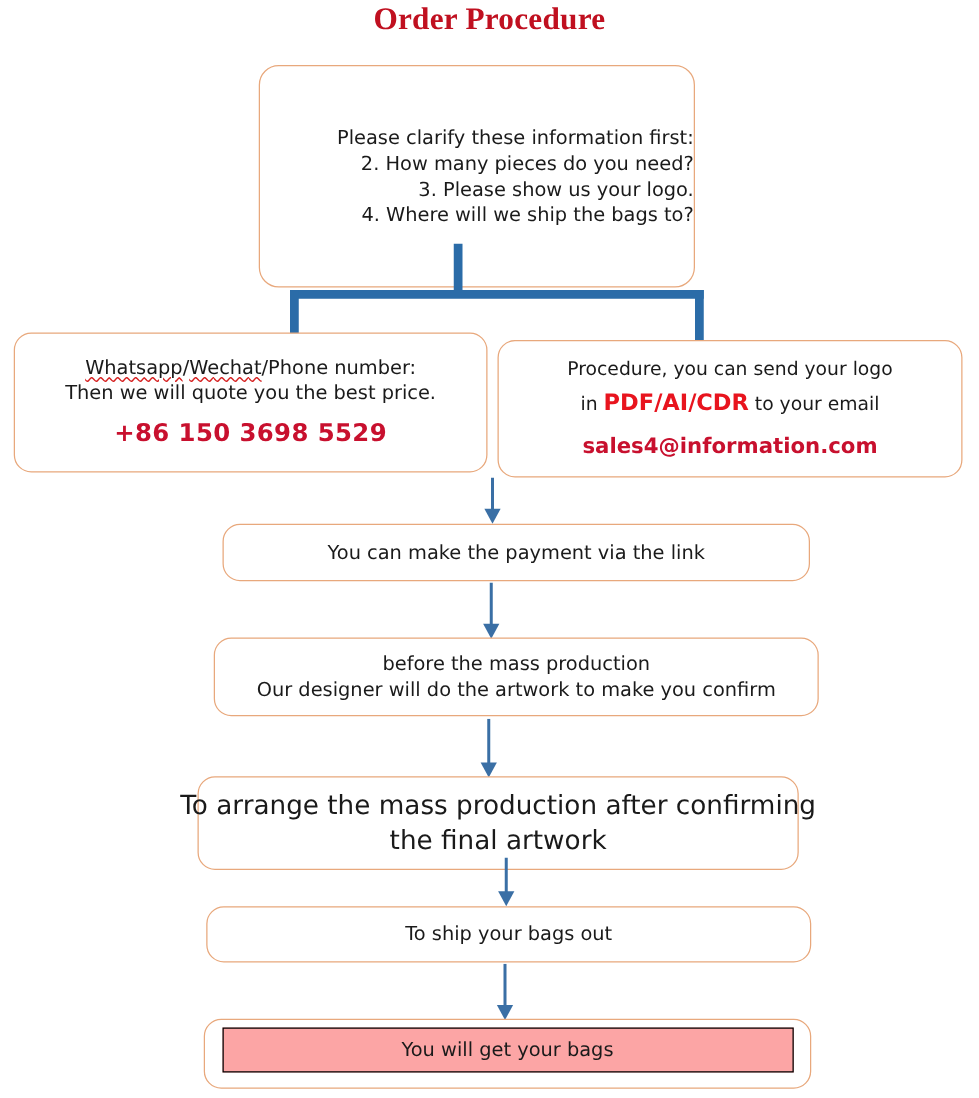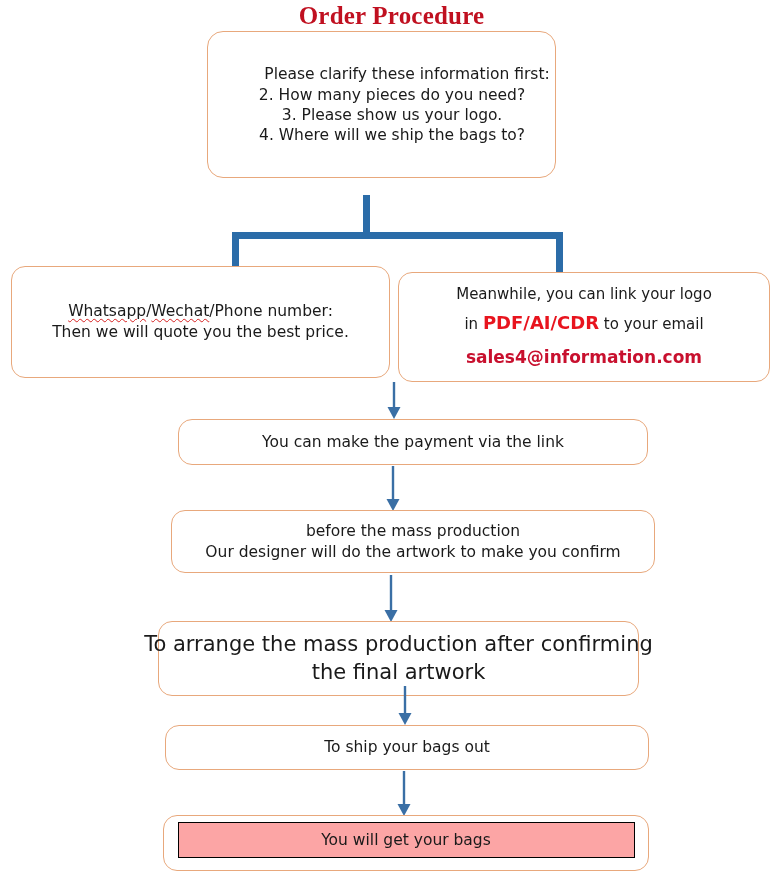--- a/index.html
+++ b/index.html
@@ -46,25 +46,25 @@
   }
   .node .ln {
     display: block;
     line-height: 1.30;
     white-space: nowrap;
   }
 
   
   #node-clarify {
     left: 207px;
-    top: 31px;
+    top: 52px;
     width: 349px;
-    height: 147px;
+    height: 178px;
     border-radius: 16px;
-    align-items: center;
+    align-items: flex-end;
     padding-left: 21px;
     font-size: 15.5px;
   }
   #node-clarify .ln { text-align: left; }
   #node-clarify .ln.head {
     padding-left: 30px;
     padding-bottom: 1px;
   }
 
   
@@ -176,24 +176,25 @@
   </div>
 
   <div class="conn split-stem-top"></div>
   <div class="conn split-bar"></div>
   <div class="conn split-stem-left"></div>
   <div class="conn split-stem-right"></div>
 
   <div class="node" id="node-quote">
     <span class="ln"><span class="squiggle">Whatsapp</span><span>/</span><span class="squiggle">Wechat</span><span>/Phone number:</span></span>
     <span class="ln l1">Then we will quote you the best price.</span>
+    <span class="ln phone">+86 150 3698 5529</span>
   </div>
 
   <div class="node" id="node-logo">
-    <span class="ln">Meanwhile, you can link your logo</span>
+    <span class="ln">Procedure, you can send your logo</span>
     <span class="ln"><span>in </span><span class="fmt">PDF/AI/CDR</span><span> to your email</span></span>
     <span class="ln email">sales4@information.com</span>
   </div>
 
   <div class="arrow" id="arrow-to-payment">
     <svg width="24" height="38" viewBox="0 0 24 38">
       <line x1="12" y1="0" x2="12" y2="28" stroke="#3A6FA5" stroke-width="2.4"></line>
       <polygon points="12,37 5.5,25 18.5,25" fill="#3A6FA5"></polygon>
     </svg>
   </div>

